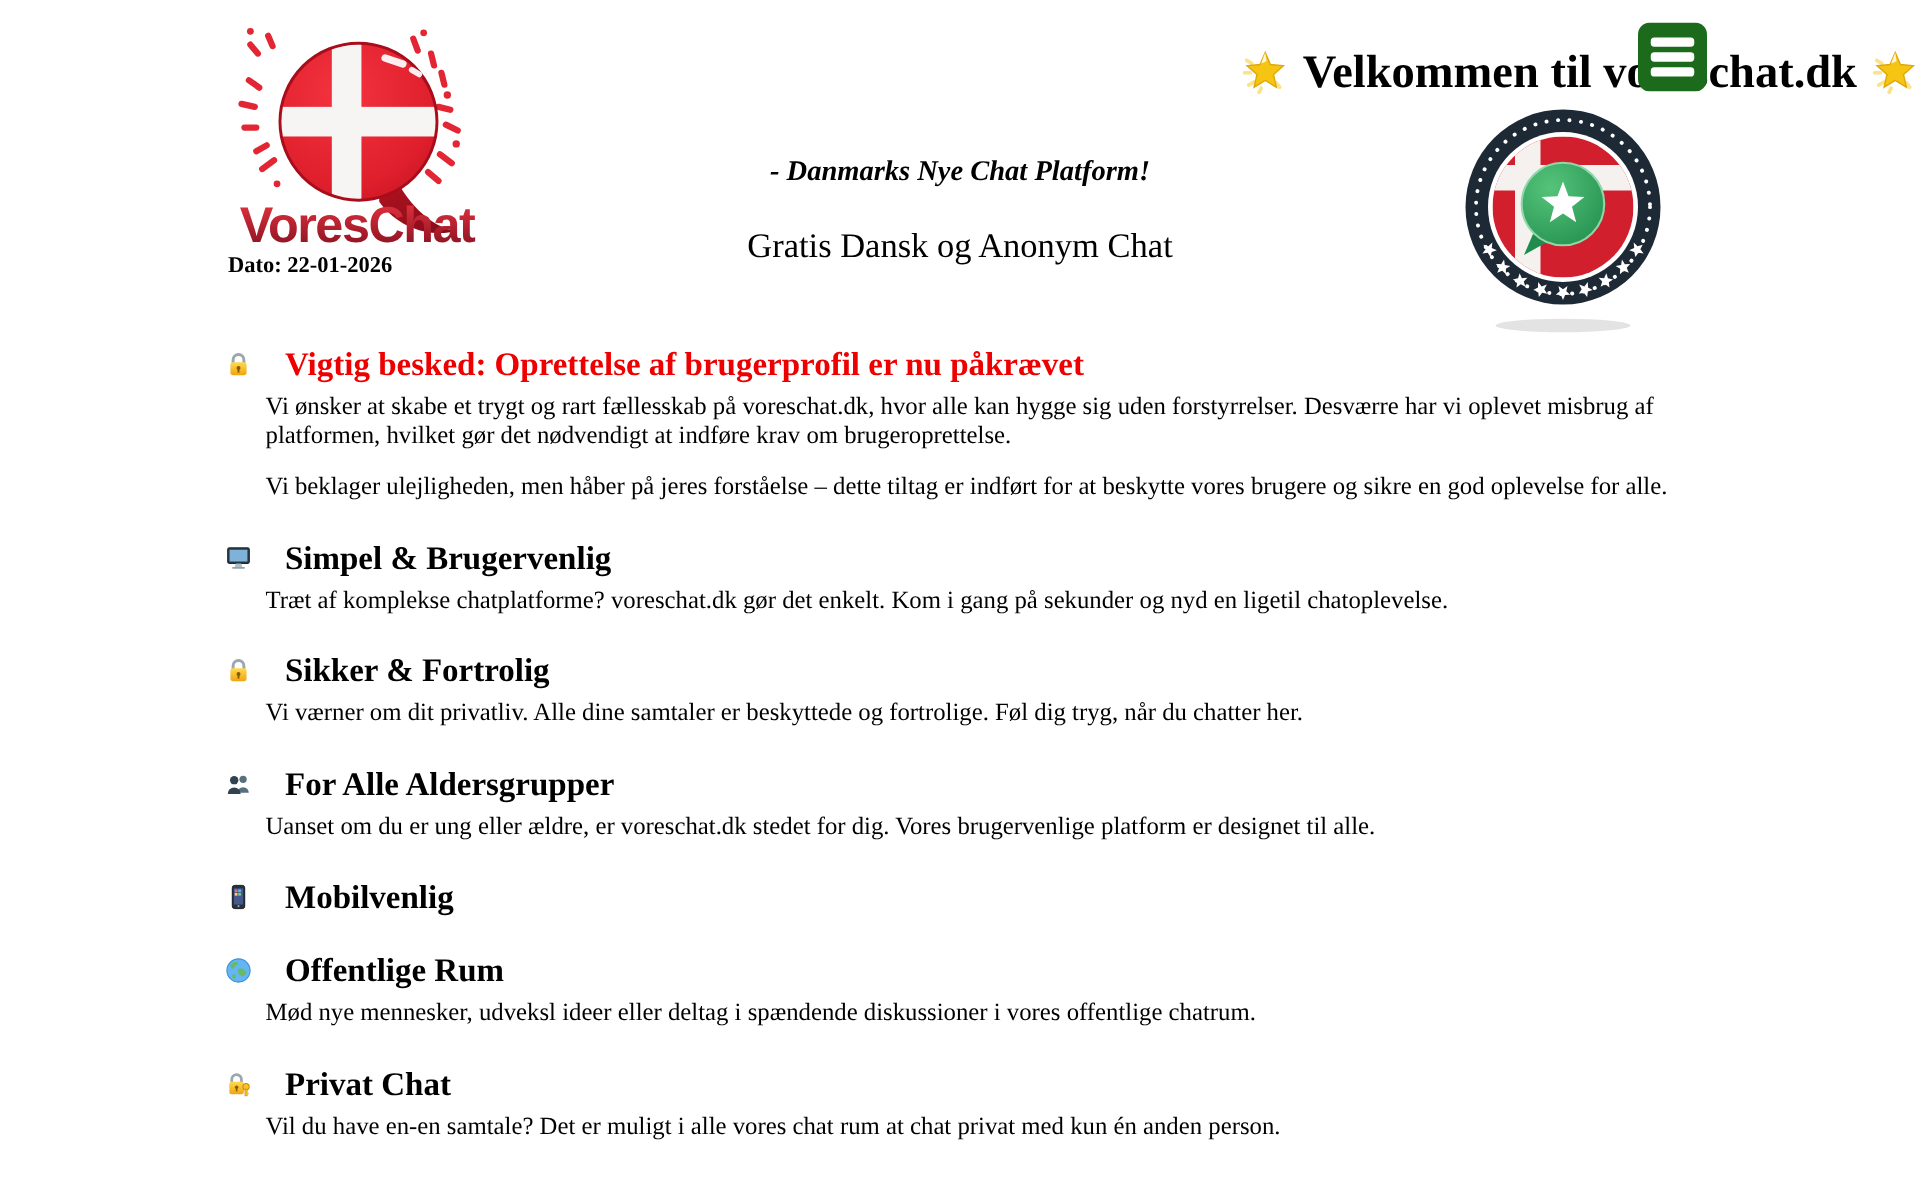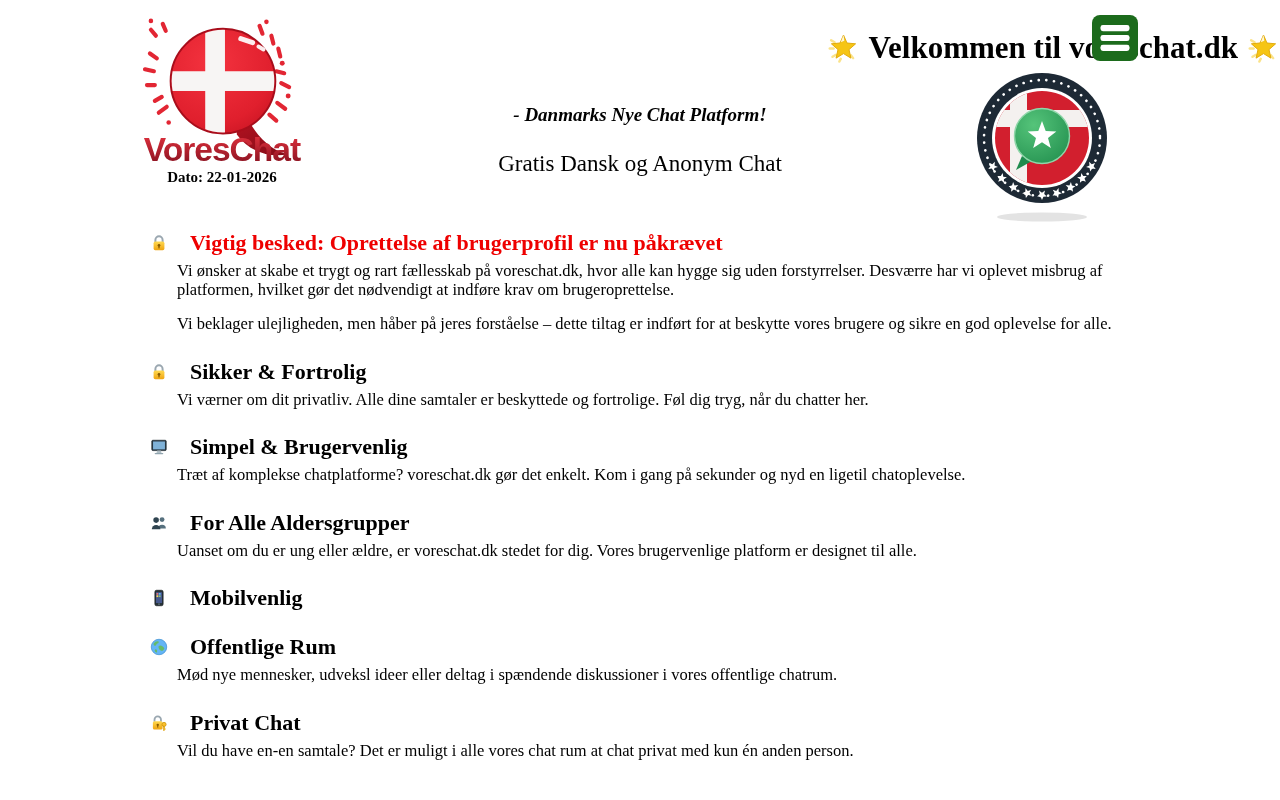--- a/index.html
+++ b/index.html
@@ -2,21 +2,21 @@
 <html><head>
 <meta charset="utf-8">
 <style>
   html,body{margin:0;padding:0;}
   body{
     width:1280px;height:800px;overflow:hidden;background:#ffffff;color:#000;
     font-family:"Liberation Serif","DejaVu Serif",serif;
   }
   
   header{position:relative;height:232px;}
-  .logo-block{position:absolute;left:136px;top:12px;width:172px;text-align:center;}
+  .logo-block{position:absolute;left:152px;top:12px;width:172px;}
   .logo-svg{width:170px;height:156px;display:block;margin:0 auto;}
   .date{font-weight:bold;font-size:15px;margin-top:1px;white-space:nowrap;}
   .title-block{position:absolute;left:0;right:0;top:30px;text-align:center;}
   .main-title{margin:0;font-size:31px;font-weight:bold;display:flex;align-items:center;justify-content:flex-end;gap:9px;}
   .star-ico{width:33px;height:33px;}
   .subtitle{margin:38px 0 0;font-size:19px;font-weight:bold;font-style:italic;text-align:center;}
   .tagline{margin:25px 0 0;font-size:23px;font-weight:normal;}
   .menu-btn{position:absolute;top:15px;right:142px;width:46px;height:46px;padding:0;border:none;background:transparent;cursor:pointer;}
   .menu-btn svg{display:block;width:46px;height:46px;}
   .badge-wrap{position:absolute;left:972px;top:72px;width:140px;height:150px;}
@@ -198,44 +198,44 @@
       <span class="alert-title">Vigtig besked: Oprettelse af brugerprofil er nu påkrævet</span>
     </div>
     <p class="feature-body">Vi ønsker at skabe et trygt og rart fællesskab på voreschat.dk, hvor alle kan hygge sig uden forstyrrelser. Desværre har vi oplevet misbrug af platformen, hvilket gør det nødvendigt at indføre krav om brugeroprettelse.</p>
     <p class="feature-body">Vi beklager ulejligheden, men håber på jeres forståelse – dette tiltag er indført for at beskytte vores brugere og sikre en god oplevelse for alle.</p>
   </section>
 
   <section class="feature">
     <div class="feature-head">
       <span class="ico">
         <svg viewBox="0 0 20 20">
+            <rect x="2" y="2.5" width="16" height="11.5" rx="1.2" fill="#2b3a46" stroke="#1c2830" stroke-width="0.8"></rect>
+            <rect x="3.4" y="3.9" width="13.2" height="8.7" fill="#7fb2d8"></rect>
+            <path d="M8 14 h4 l0.8 2.6 h-5.6 Z" fill="#b0bec5"></path>
+            <rect x="5.2" y="16.6" width="9.6" height="1.4" rx="0.7" fill="#90a4ae"></rect>
+          </svg>
+      </span>
+      <span>Simpel &amp; Brugervenlig</span>
+    </div>
+    <p class="feature-body">Træt af komplekse chatplatforme? voreschat.dk gør det enkelt. Kom i gang på sekunder og nyd en ligetil chatoplevelse.</p>
+  </section>
+
+  <section class="feature">
+    <div class="feature-head">
+      <span class="ico">
+        <svg viewBox="0 0 20 20">
             <path d="M6 9 V6.6 a4 4 0 0 1 8 0 V9" fill="none" stroke="#9aa7b0" stroke-width="2.2"></path>
             <rect x="4" y="8.4" width="12" height="9.6" rx="1.8" fill="url(#gold)"></rect>
             <circle cx="10" cy="12.6" r="1.5" fill="#8a5c00"></circle>
             <rect x="9.3" y="13.2" width="1.4" height="2.8" fill="#8a5c00"></rect>
           </svg>
       </span>
       <span>Sikker &amp; Fortrolig</span>
     </div>
     <p class="feature-body">Vi værner om dit privatliv. Alle dine samtaler er beskyttede og fortrolige. Føl dig tryg, når du chatter her.</p>
-  </section>
-
-  <section class="feature">
-    <div class="feature-head">
-      <span class="ico">
-        <svg viewBox="0 0 20 20">
-            <rect x="2" y="2.5" width="16" height="11.5" rx="1.2" fill="#2b3a46" stroke="#1c2830" stroke-width="0.8"></rect>
-            <rect x="3.4" y="3.9" width="13.2" height="8.7" fill="#7fb2d8"></rect>
-            <path d="M8 14 h4 l0.8 2.6 h-5.6 Z" fill="#b0bec5"></path>
-            <rect x="5.2" y="16.6" width="9.6" height="1.4" rx="0.7" fill="#90a4ae"></rect>
-          </svg>
-      </span>
-      <span>Simpel &amp; Brugervenlig</span>
-    </div>
-    <p class="feature-body">Træt af komplekse chatplatforme? voreschat.dk gør det enkelt. Kom i gang på sekunder og nyd en ligetil chatoplevelse.</p>
   </section>
 
   <section class="feature">
     <div class="feature-head">
       <span class="ico">
         <svg viewBox="0 0 20 20">
             <circle cx="13.4" cy="6.2" r="2.7" fill="#56707e"></circle>
             <path d="M9.2 16.2 a4.2 4.2 0 0 1 8.4 0 Z" fill="#56707e"></path>
             <circle cx="6.8" cy="6.8" r="3.1" fill="#2f4450"></circle>
             <path d="M2 17 a4.8 4.8 0 0 1 9.6 0 Z" fill="#2f4450"></path>

